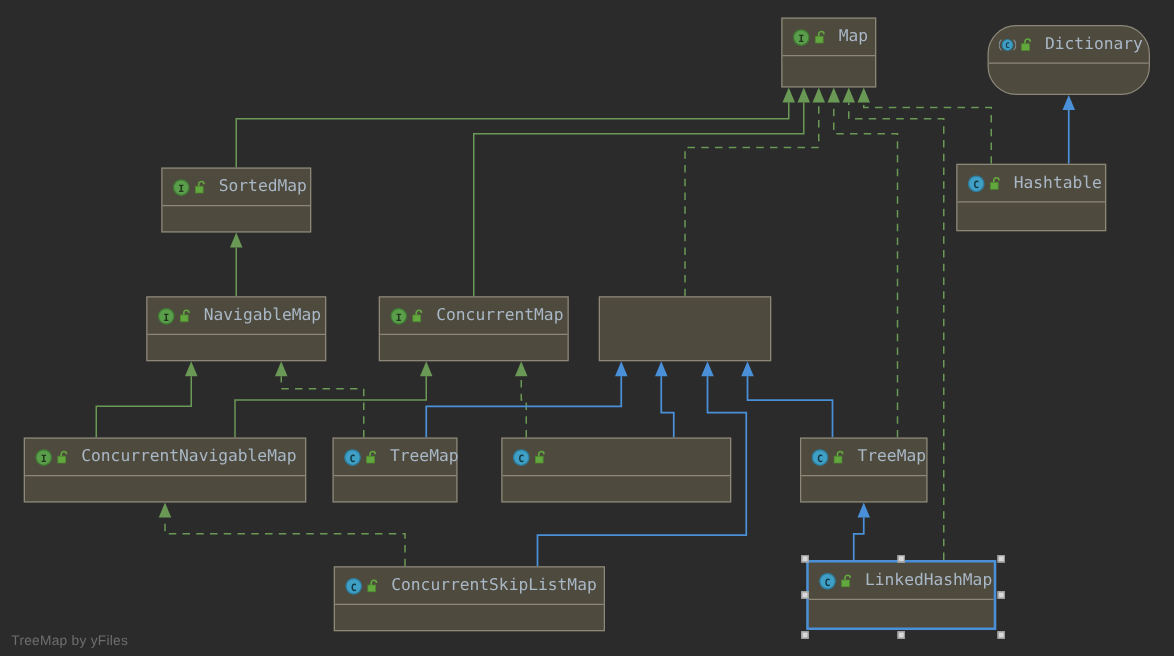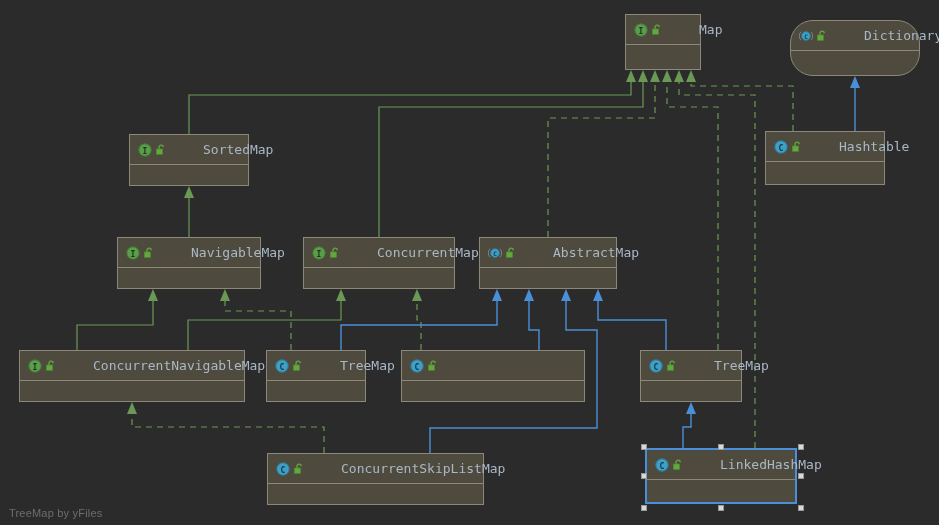--- a/index.html
+++ b/index.html
@@ -61,21 +61,20 @@
     height: 12px;
     margin-right: 8px;
     display: block;
   }
   .node-label {
     color: #a9b7c6;
     font-size: 13px;
     font-family: "DejaVu Sans Mono", monospace;
     white-space: nowrap;
     letter-spacing: 0px;
-    margin-left: 28px;
   }
   .handle {
     position: absolute;
     width: 6px;
     height: 6px;
     background: #d8d8d8;
     border: 1px solid #9a9a9a;
     box-sizing: border-box;
   }
   #watermark {
@@ -263,33 +262,20 @@
           </svg>
           <svg class="lock-icon" viewBox="0 0 12 12">
             <path d="M4,5 L4,3.3 A2.1,2.1 0 0 1 8.2,3.3" fill="none" stroke="#63a83f" stroke-width="1.3"></path>
             <rect x="1.3" y="5" width="6.2" height="5.4" fill="#63a83f" stroke="#4d8a2e" stroke-width="0.6"></rect>
           </svg>
           <span class="node-label">ConcurrentMap</span>
         </div>
         <div class="node-body"></div>
       </div>
       <div class="node" style="left: 479px; top: 237px; width: 138px; height: 52px;">
-        <div class="node-header">
-          <svg class="type-icon" viewBox="0 0 16 14">
-            <path d="M2.4,2.2 A6.5,6.5 0 0 0 2.4,11.8" fill="none" stroke="#7f8d93" stroke-width="1"></path>
-            <path d="M13.6,2.2 A6.5,6.5 0 0 1 13.6,11.8" fill="none" stroke="#7f8d93" stroke-width="1"></path>
-            <circle cx="8" cy="7" r="5" fill="#3f9fc4" stroke="#2d7b9c" stroke-width="1"></circle>
-            <text x="8" y="10" font-family="DejaVu Sans Mono, monospace" font-size="7" font-weight="bold" fill="#123744" text-anchor="middle">C</text>
-          </svg>
-          <svg class="lock-icon" viewBox="0 0 12 12">
-            <path d="M4,5 L4,3.3 A2.1,2.1 0 0 1 8.2,3.3" fill="none" stroke="#63a83f" stroke-width="1.3"></path>
-            <rect x="1.3" y="5" width="6.2" height="5.4" fill="#63a83f" stroke="#4d8a2e" stroke-width="0.6"></rect>
-          </svg>
-          <span class="node-label">AbstractMap</span>
-        </div>
         <div class="node-body"></div>
       </div>
       <div class="node" style="left: 19px; top: 350px; width: 226px; height: 52px;">
         <div class="node-header">
           <svg class="type-icon" viewBox="0 0 14 14">
             <circle cx="7" cy="7" r="6.2" fill="#5a9e4b" stroke="#3f7a33" stroke-width="1"></circle>
             <text x="7" y="10.5" font-family="DejaVu Sans Mono, monospace" font-size="8" font-weight="bold" fill="#20351b" text-anchor="middle">I</text>
           </svg>
           <svg class="lock-icon" viewBox="0 0 12 12">
             <path d="M4,5 L4,3.3 A2.1,2.1 0 0 1 8.2,3.3" fill="none" stroke="#63a83f" stroke-width="1.3"></path>

